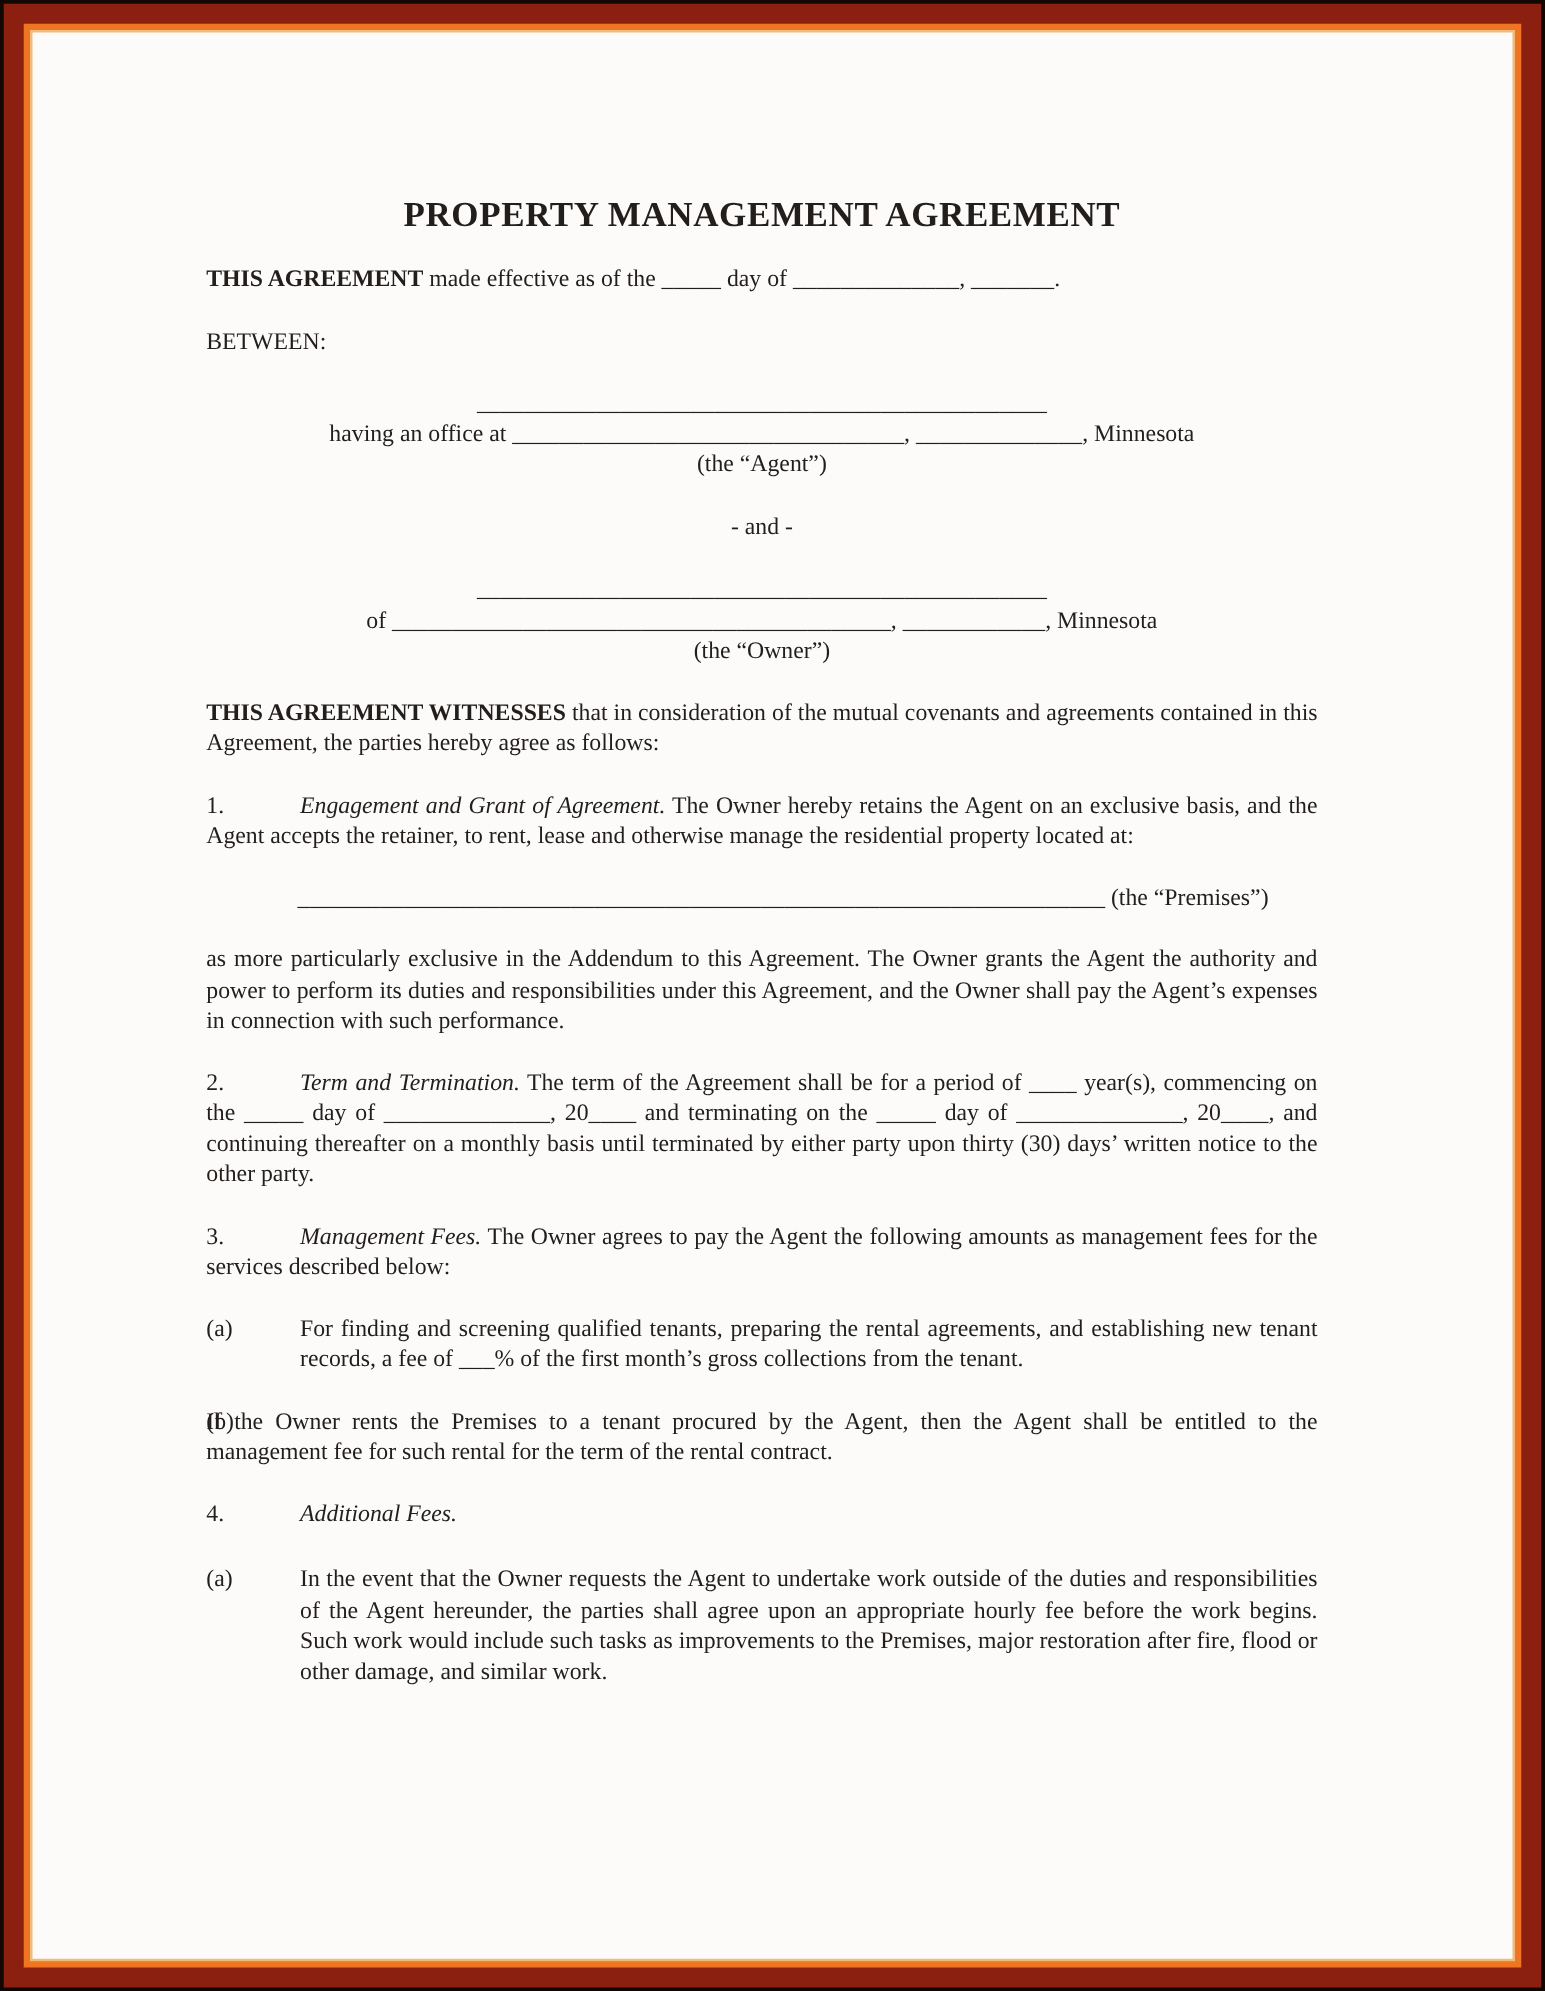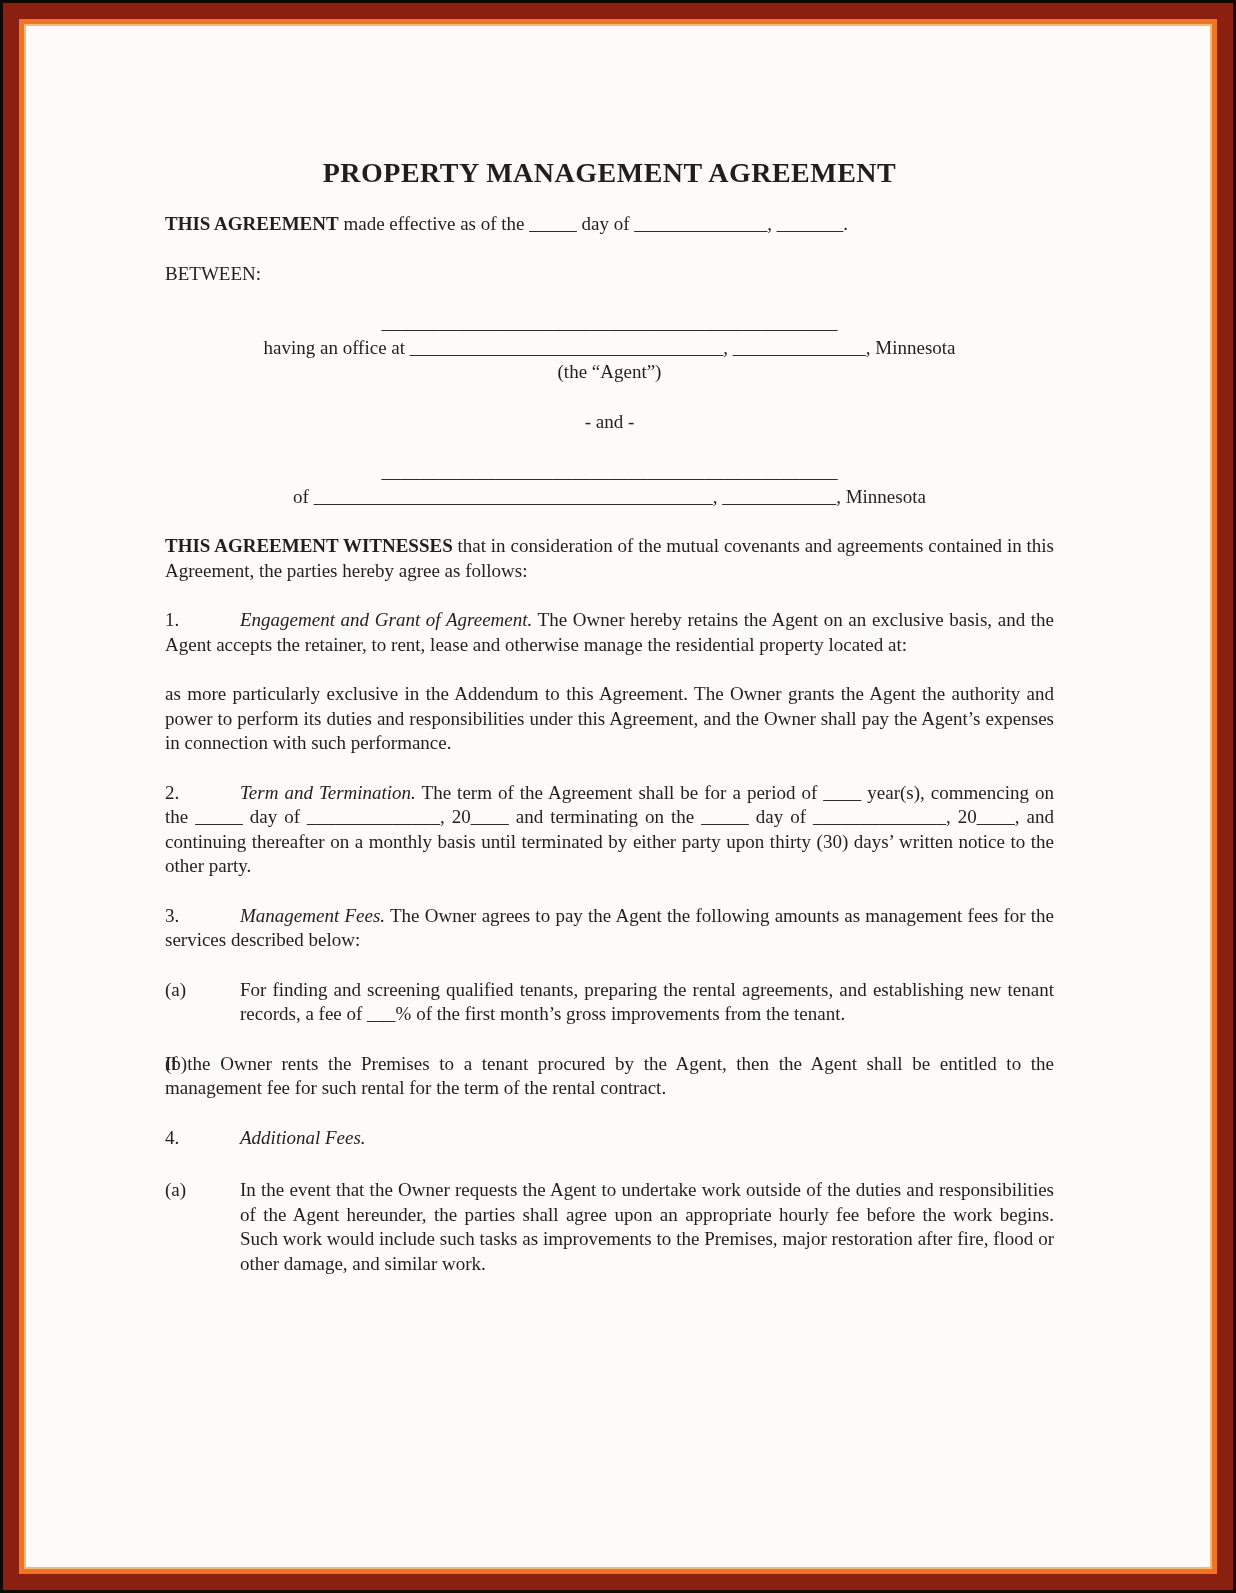--- a/index.html
+++ b/index.html
@@ -53,36 +53,38 @@
         <div class="center">________________________________________________</div>
         <div class="center">having an office at _________________________________, ______________, Minnesota</div>
         <div class="center">(the “Agent”)</div>
       </div>
 
       <p class="center strong andsep">- and -</p>
 
       <div class="party">
         <div class="center">________________________________________________</div>
         <div class="center">of __________________________________________, ____________, Minnesota</div>
+        <div class="center">(the “Owner”)</div>
       </div>
 
       <p class="para justify"><strong>THIS AGREEMENT WITNESSES</strong><span> that in consideration of the mutual covenants and agreements contained in this Agreement, the parties hereby agree as follows:</span></p>
 
       <p class="para justify"><span class="num">1.</span><em>Engagement and Grant of Agreement.</em><span> The Owner hereby retains the Agent on an exclusive basis, and the Agent accepts the retainer, to rent, lease and otherwise manage the residential property located at:</span></p>
 
+      <p class="para premises"><span>____________________________________________________________________</span><span> (the “Premises”)</span></p>
 
       <p class="para justify">as more particularly exclusive in the Addendum to this Agreement. The Owner grants the Agent the authority and power to perform its duties and responsibilities under this Agreement, and the Owner shall pay the Agent’s expenses in connection with such performance.</p>
 
       <p class="para justify"><span class="num">2.</span><em>Term and Termination.</em><span> The term of the Agreement shall be for a period of ____ year(s), commencing on the _____ day of ______________, 20____ and terminating on the _____ day of ______________, 20____, and continuing thereafter on a monthly basis until terminated by either party upon thirty (30) days’ written notice to the other party.</span></p>
 
       <p class="para justify"><span class="num">3.</span><em>Management Fees.</em><span> The Owner agrees to pay the Agent the following amounts as management fees for the services described below:</span></p>
 
       <div class="sub">
         <span class="subnum">(a)</span>
-        <span>For finding and screening qualified tenants, preparing the rental agreements, and establishing new tenant records, a fee of ___% of the first month’s gross improvements from the tenant.</span>
+        <span>For finding and screening qualified tenants, preparing the rental agreements, and establishing new tenant records, a fee of ___% of the first month’s gross collections from the tenant.</span>
       </div>
 
       <div class="sub">
         <span class="subnum">(b)</span>
       </div>
 
       <p class="para justify">If the Owner rents the Premises to a tenant procured by the Agent, then the Agent shall be entitled to the management fee for such rental for the term of the rental contract.</p>
 
       <p class="tight"><span class="num">4.</span><em>Additional Fees.</em></p>
 

